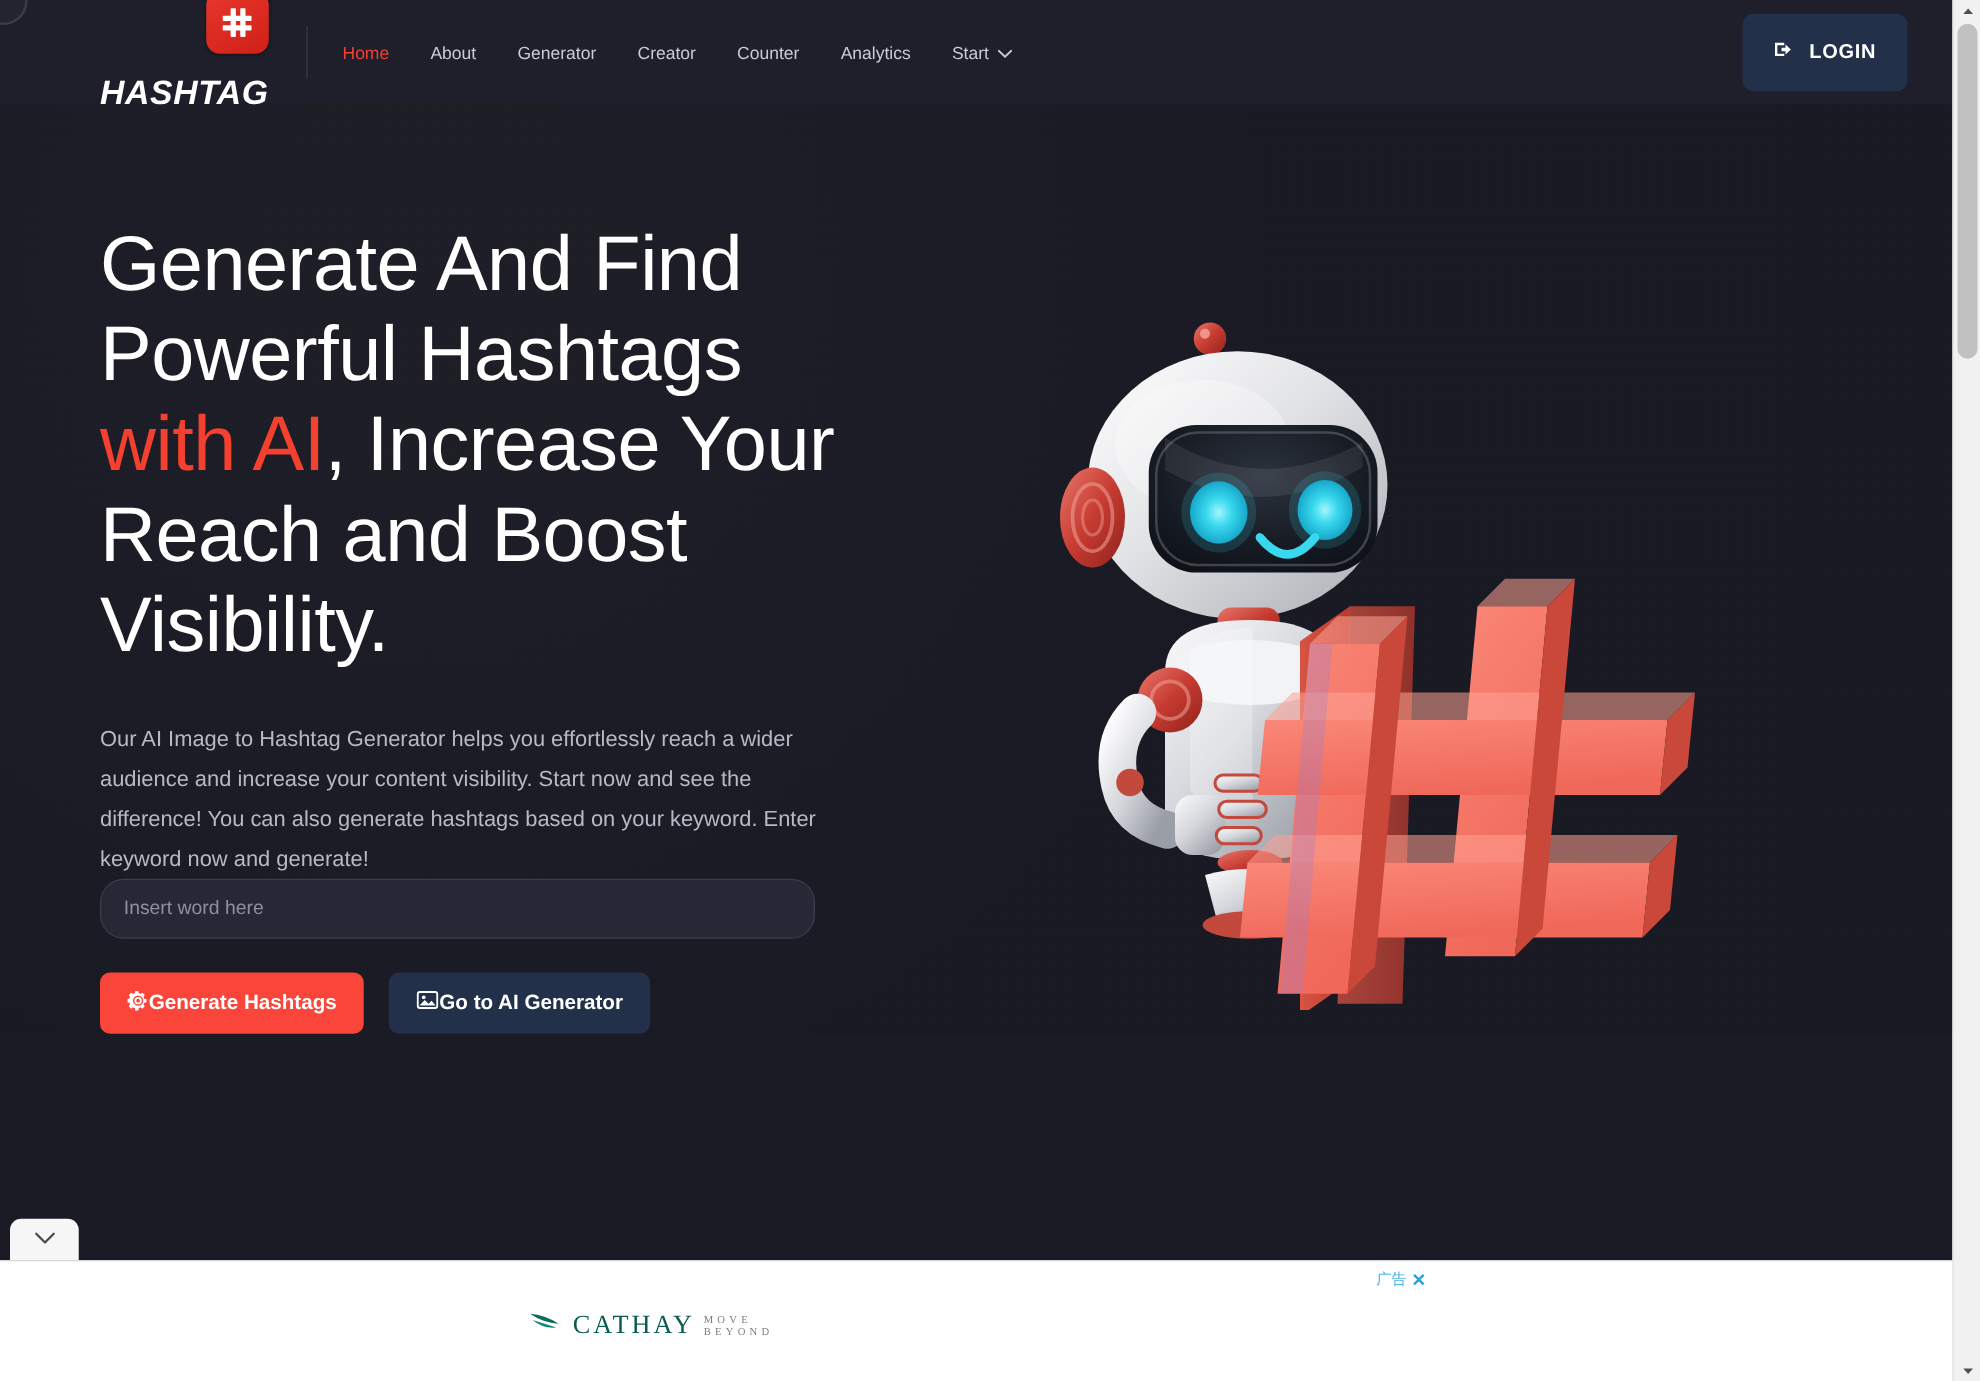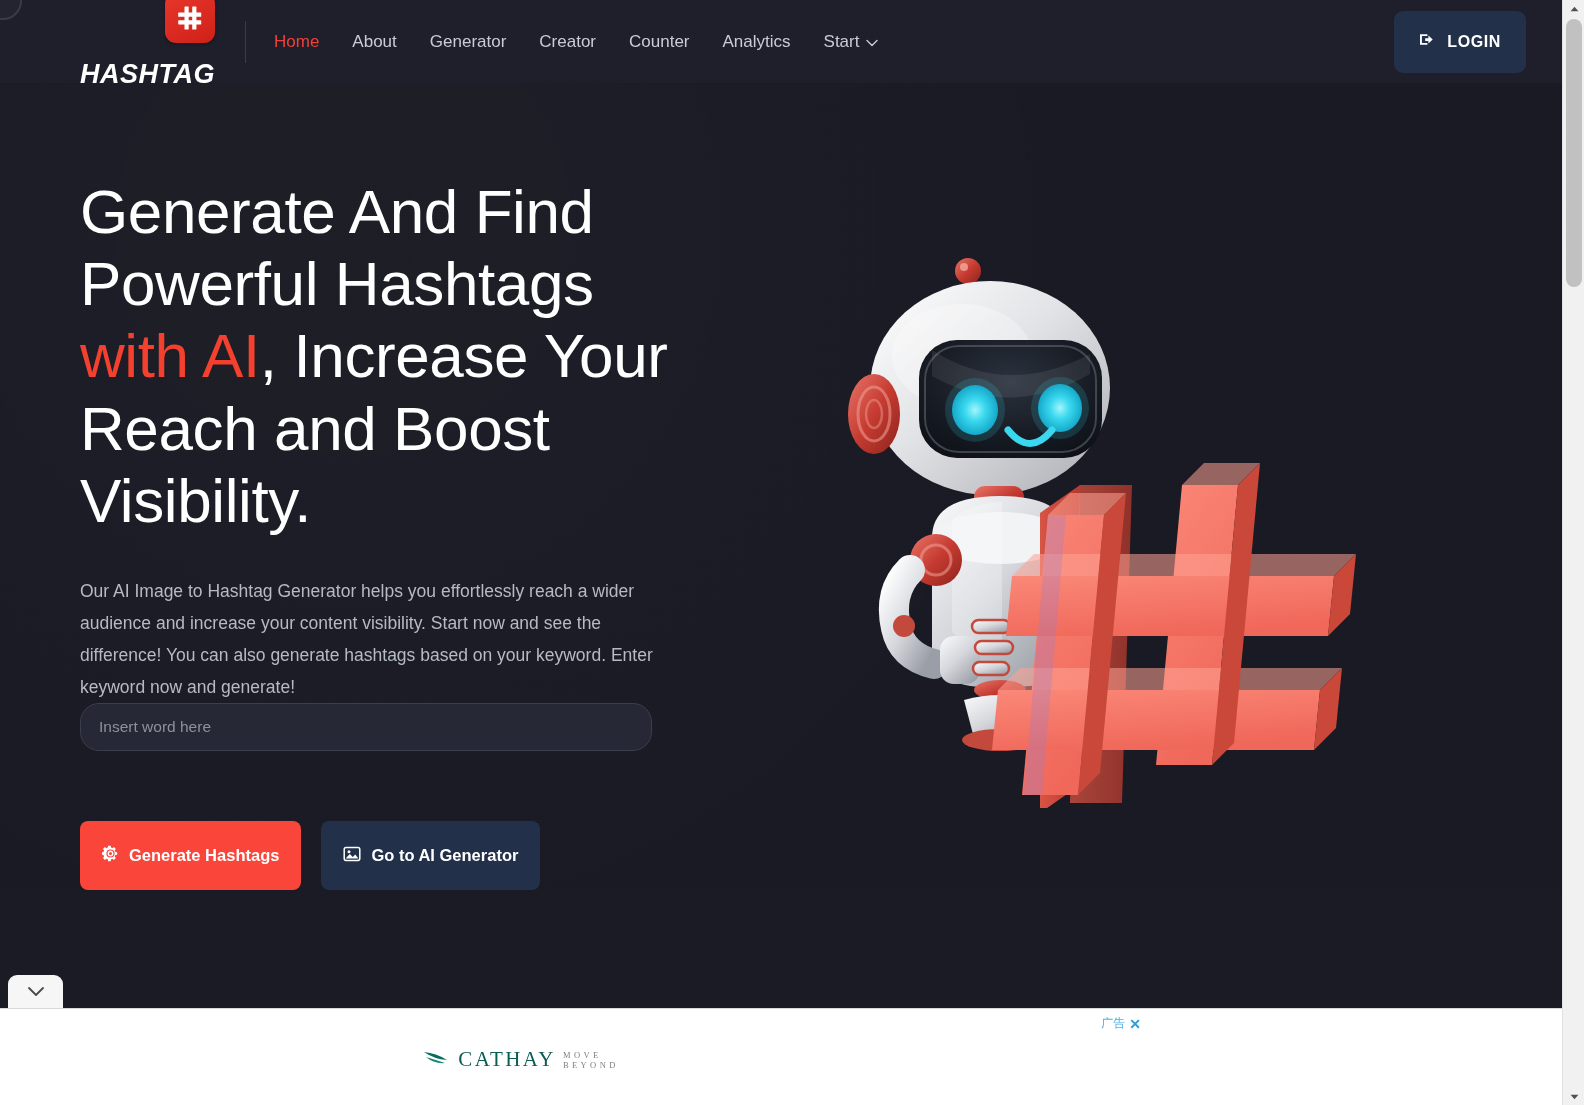--- a/index.html
+++ b/index.html
@@ -64,21 +64,21 @@
     width: 1px;
     height: 42px;
     background: #3a3b48;
     margin: 0 28px 0 30px;
   }
 
   .nav { display: flex; align-items: center; gap: 33px; }
 
   .nav-item {
     color: #c9ccd4;
-    font-size: 17px;
+    font-size: 14px;
     text-decoration: none;
     white-space: nowrap;
     display: inline-flex;
     align-items: center;
     gap: 7px;
     cursor: pointer;
   }
   .nav-item.active { color: #ef4136; }
   .chev { display: inline-block; }
 
@@ -147,33 +147,31 @@
     font-size: 15.5px;
     padding: 0 18px;
     font-family: "Liberation Sans", sans-serif;
     outline: none;
   }
   .word-input::placeholder { color: #8e919d; }
 
   .hero-actions { margin-top: 27px; display: flex; gap: 20px; }
 
   .btn {
-    height: 69px;
+    height: 49px;
     border: none;
     border-radius: 8px;
     font-size: 16.5px;
     font-weight: 700;
     color: #ffffff;
     display: inline-flex;
     align-items: center;
-    gap: 10px;
     padding: 0 22px;
     cursor: pointer;
     font-family: "Liberation Sans", sans-serif;
-    margin-top: 43px;
   }
   .btn-primary { background: #f9453a; }
   .btn-secondary { background: #22304a; }
 
   
   .hero-art {
     position: absolute;
     left: 812px;
     top: 238px;
     width: 560px;

